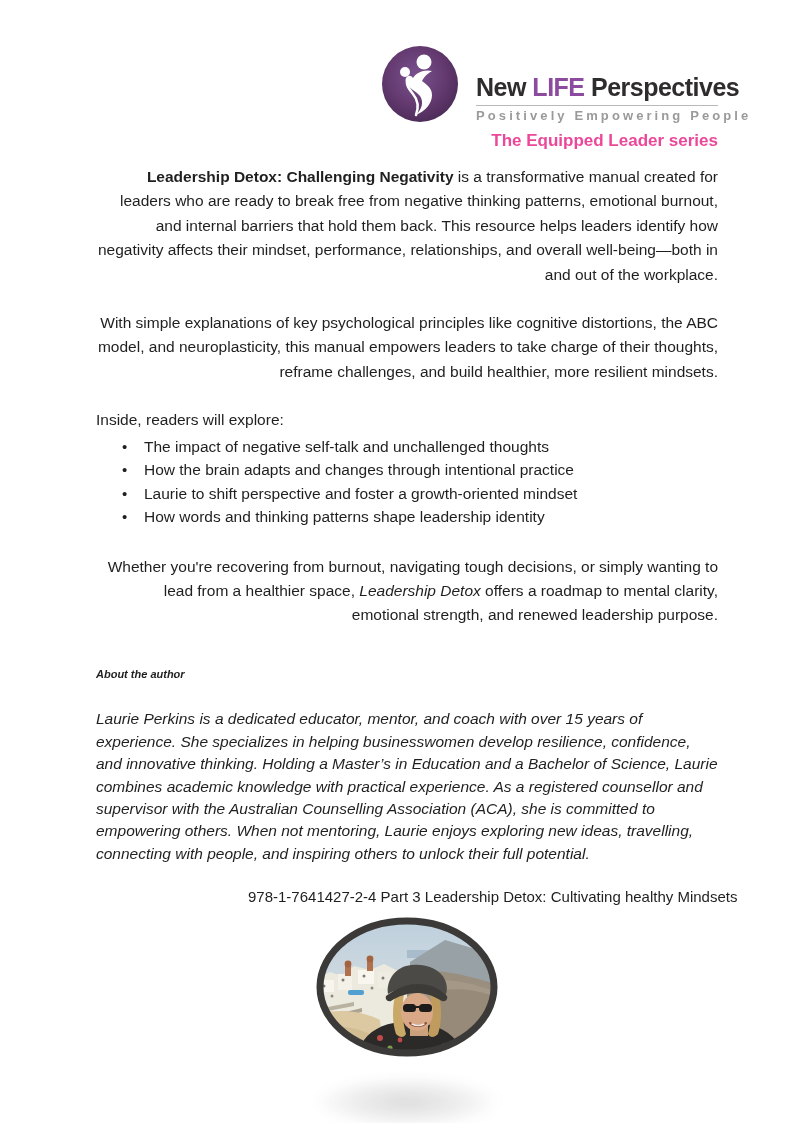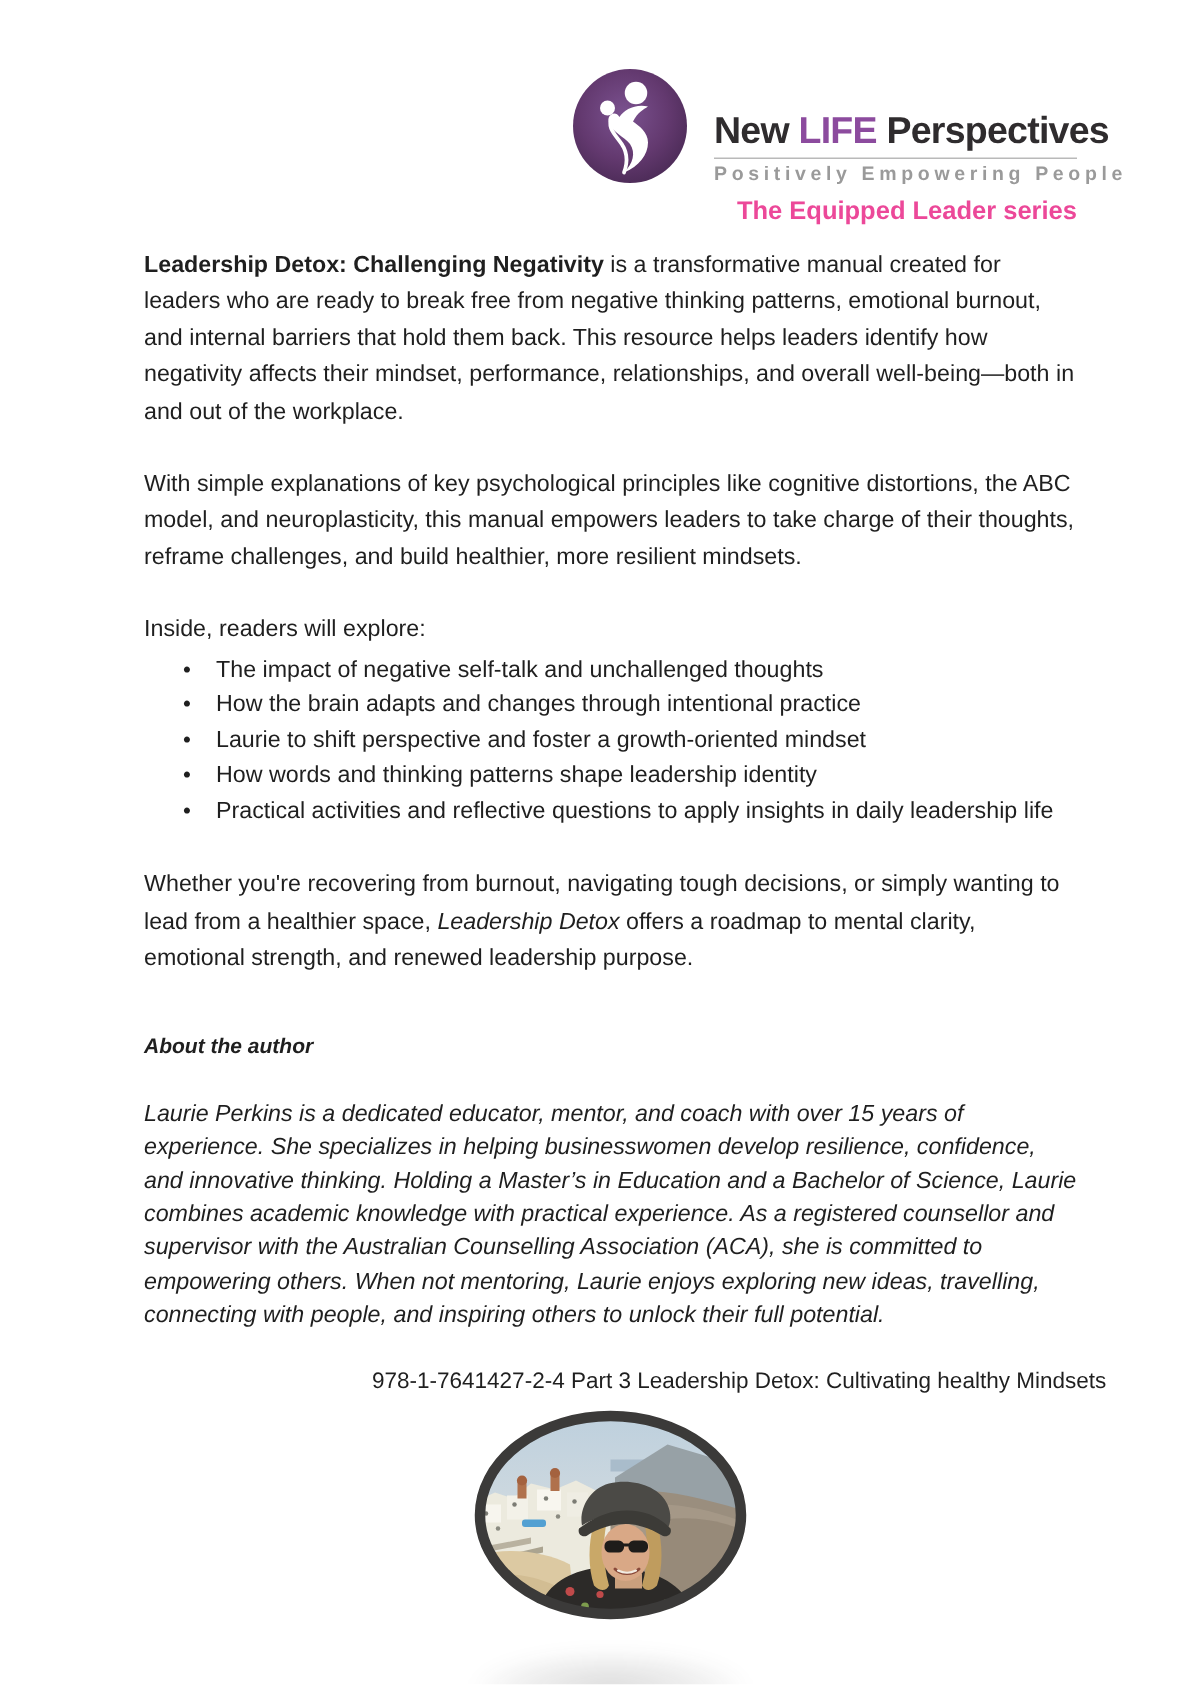--- a/index.html
+++ b/index.html
@@ -33,32 +33,32 @@
   .logo-tagline {
     font-size: 13px; color: #9a9a9a; letter-spacing: 3.1px; white-space: nowrap; font-weight: bold;
   }
   .series-line {
     text-align: right; font-size: 17px; font-weight: bold; color: #ec4899;
     margin-top: 8px;
   }
 
   
   .doc-body { font-size: 15.5px; line-height: 24.4px; }
-  .para { margin-top: 12px; margin-bottom: 12px; }
+  .para { margin-top: 12px; margin-bottom: 12px; text-align: right; }
   .para.first { margin-top: 8px; }
   .intro-line { margin-top: 24px; }
   .bullet-list { list-style: none; margin: 2px 0 0 0; padding-left: 48px; }
   .bullet-list li { position: relative; line-height: 23.5px; }
   .bullet-list li::before {
     content: "•"; position: absolute; left: -22px; top: 0;
     font-size: 15px;
   }
   .para.after-list { margin-top: 26px; }
   .about-heading {
-    font-size: 14px; font-weight: bold; font-style: italic;
+    font-size: 11px; font-weight: bold; font-style: italic;
     margin-top: 34px;
   }
   .bio { font-style: italic; line-height: 22.4px; margin-top: 22px; }
   .isbn-line { margin-top: 20px; padding-left: 152px; font-size: 15px; white-space: nowrap; }
   .isbn-line b { font-weight: normal; }
 
   
   .photo-wrap { width: 190px; margin: 4px auto 0 auto; text-align: center; }
   .author-photo { display: block; width: 190px; height: 146px; }
   .photo-shadow {
@@ -114,21 +114,20 @@
 
     <p class="para" style="margin-top:24px">With simple explanations of key psychological principles like cognitive distortions, the ABC model, and neuroplasticity, this manual empowers leaders to take charge of their thoughts, reframe challenges, and build healthier, more resilient mindsets.</p>
 
     <p class="intro-line">Inside, readers will explore:</p>
 
     <ul class="bullet-list">
       <li>The impact of negative self-talk and unchallenged thoughts</li>
       <li>How the brain adapts and changes through intentional practice</li>
       <li>Laurie to shift perspective and foster a growth-oriented mindset</li>
       <li>How words and thinking patterns shape leadership identity</li>
-      <li>Practical activities and reflective questions to apply insights in daily leadership life</li>
     </ul>
 
     <p class="para after-list"><span>Whether you're recovering from burnout, navigating tough decisions, or simply wanting to lead from a healthier space, </span><i>Leadership Detox</i><span> offers a roadmap to mental clarity, emotional strength, and renewed leadership purpose.</span></p>
 
     <h3 class="about-heading">About the author</h3>
 
     <p class="bio">Laurie Perkins is a dedicated educator, mentor, and coach with over 15 years of experience. She specializes in helping businesswomen develop resilience, confidence, and innovative thinking. Holding a Master’s in Education and a Bachelor of Science, Laurie combines academic knowledge with practical experience. As a registered counsellor and supervisor with the Australian Counselling Association (ACA), she is committed to empowering others. When not mentoring, Laurie enjoys exploring new ideas, travelling, connecting with people, and inspiring others to unlock their full potential.</p>
 
     <p class="isbn-line"><b>978-1-7641427-2-4</b><span> Part 3 Leadership Detox: Cultivating healthy Mindsets</span></p>
 

